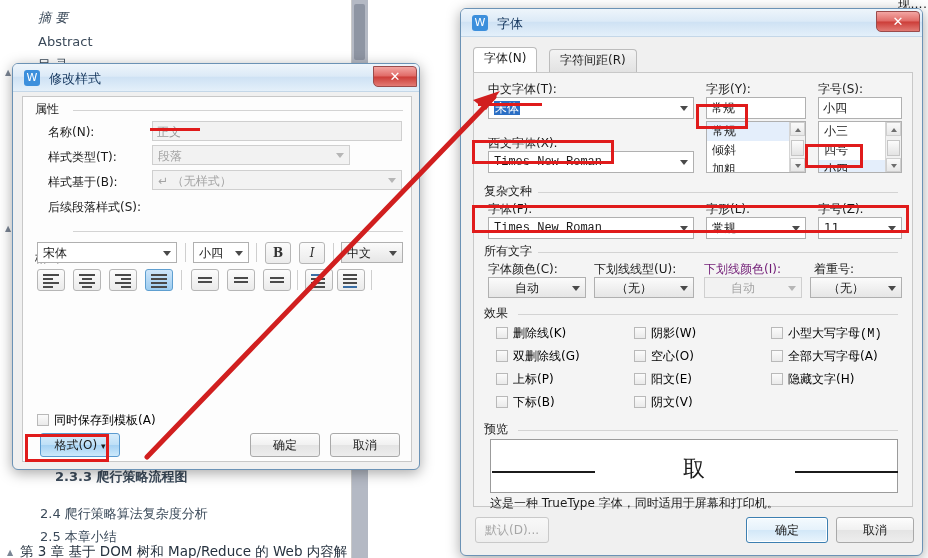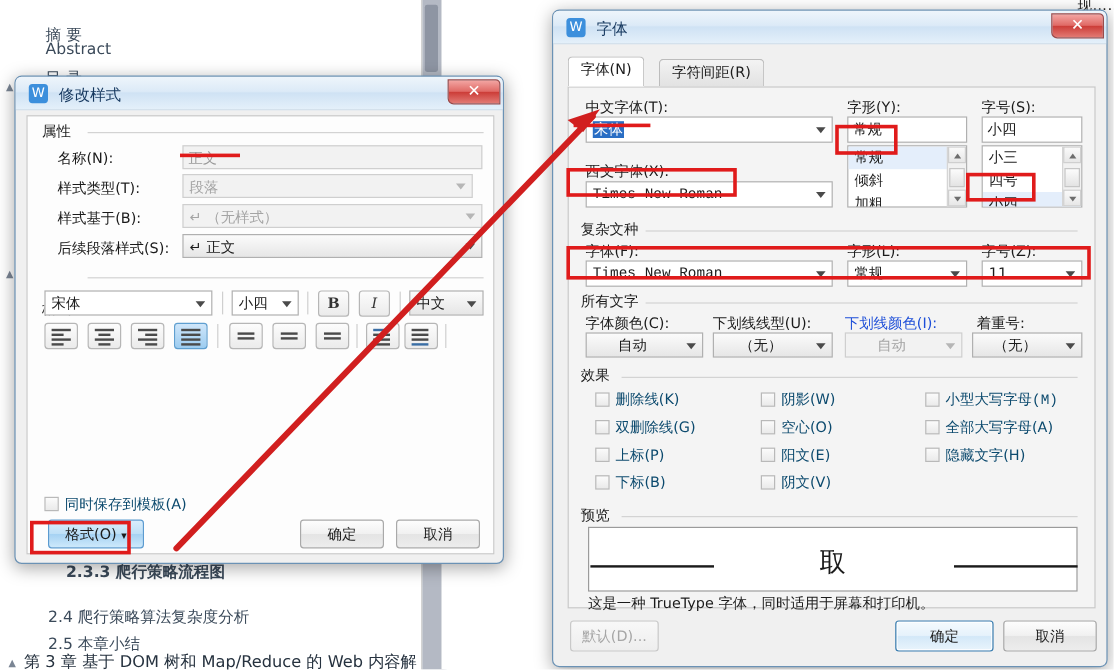--- a/index.html
+++ b/index.html
@@ -111,21 +111,21 @@
     position:absolute; height:1px; background:#d3d3d3;
   }
   .grp-label {
     position:absolute; font-size:12px; color:#1b1b1b;
     background:transparent;
   }
 
   .fld-label {
     position:absolute; font-size:12px; color:#1b1b1b; white-space:nowrap;
   }
-  .fld-label.dim { color:#1d4ed8; }
+  .fld-label.dim { color:#701a75; }
 
   
   .textbox {
     position:absolute; background:#ffffff;
     border:1px solid #b0b0b0;
     font-size:12px; color:#1b1b1b;
     padding:2px 4px;
     line-height:16px;
     white-space:nowrap; overflow:hidden;
   }
@@ -196,21 +196,21 @@
     background:linear-gradient(to bottom,#f4fafe 0%,#e6f2fb 48%,#d3e8f8 52%,#e9f4fc 100%);
   }
   .button.disabled { color:#a6a6a6; border-color:#c9c9c9;
     background:linear-gradient(to bottom,#f8f8f8,#eeeeee); }
   .button.blue-hl {
     background:linear-gradient(to bottom,#d9edfb 0%,#bfe0f7 48%,#a6d2f3 52%,#cde9fb 100%);
     border-color:#5b9bd0;
   }
 
   
-  .cb-row { position:absolute; font-size:12px; color:#0c4a6e; white-space:nowrap; }
+  .cb-row { position:absolute; font-size:12px; color:#000000; white-space:nowrap; }
   .cb-box {
     display:inline-block; width:12px; height:12px; vertical-align:-2px;
     border:1px solid #b9b9b9; background:linear-gradient(to bottom,#fbfbfb,#eaeaea);
     margin-right:5px;
   }
 
   
   .tabstrip { position:absolute; }
   .tab {
     position:absolute; height:23px; line-height:21px;
@@ -272,21 +272,21 @@
 </head>
 <body>
 
 <div id="bg-doc">
   <div id="doc-page">
     <div id="doc-top-text">现…… VSM方法建标模来用以大件重相词分提关面和各种</div>
   </div>
   <div id="doc-shadow-strip"></div>
 
   <div id="nav-pane">
-    <div class="toc-item" style="left:38px; top:20px;">摘  要</div>
+    <div class="toc-item" style="left:38px; top:9px;font-style:italic;">摘  要</div>
     <div class="toc-item" style="left:38px; top:34px;">Abstract</div>
     <div class="toc-item" style="left:38px; top:56px;">目  录</div>
 
     <div class="toc-arrow" style="left:5px; top:68px;">▲</div>
     <div class="toc-arrow" style="left:5px; top:224px;">▲</div>
 
     <div class="toc-item" style="left:55px; top:468px;font-weight:bold;">2.3.3  爬行策略流程图</div>
     <div class="toc-item" style="left:40px; top:505px;">2.4  爬行策略算法复杂度分析</div>
     <div class="toc-item" style="left:40px; top:528px;">2.5  本章小结</div>
     <div class="toc-arrow" style="left:7px; top:548px;">▲</div>
@@ -309,36 +309,32 @@
   <div class="dlg-body">
     <div class="inner-panel" style="left:9px; top:4px; width:390px; height:366px;">
 
       <div class="grp-label" style="left:12px; top:4px;">属性</div>
       <div class="grp-line" style="left:50px; top:13px; width:330px;"></div>
 
       <div class="fld-label" style="left:25px; top:27px;">名称(N):</div>
       <div class="textbox disabled" style="left:129px; top:24px; width:250px; height:20px;">正文</div>
 
       <div class="fld-label" style="left:25px; top:52px;">样式类型(T):</div>
-      <div class="combo disabled" style="left:129px; top:48px; width:242px; height:20px;">
+      <div class="combo disabled" style="left:129px; top:48px; width:198px; height:20px;">
         <span>段落</span>
         <span class="arrow"></span>
       </div>
 
       <div class="fld-label" style="left:25px; top:77px;">样式基于(B):</div>
       <div class="combo disabled" style="left:129px; top:73px; width:250px; height:20px;">
         <span>↵ （无样式）</span>
         <span class="arrow"></span>
       </div>
 
       <div class="fld-label" style="left:25px; top:102px;">后续段落样式(S):</div>
-      <div class="combo grad" style="left:129px; top:98px; width:250px; height:20px;">
-        <span>↵ 正文</span>
-        <span class="arrow"></span>
-      </div>
 
       <div class="grp-label" style="left:12px; top:125px;margin-top:28px;">格式</div>
       <div class="grp-line" style="left:50px; top:134px; width:330px;"></div>
 
       <div class="combo" style="left:14px; top:145px; width:140px; height:21px;">
         <span>宋体</span>
         <span class="arrow"></span>
       </div>
       <div class="tbsep" style="left:162px; top:146px; height:19px;"></div>
       <div class="combo" style="left:170px; top:145px; width:56px; height:21px;">

